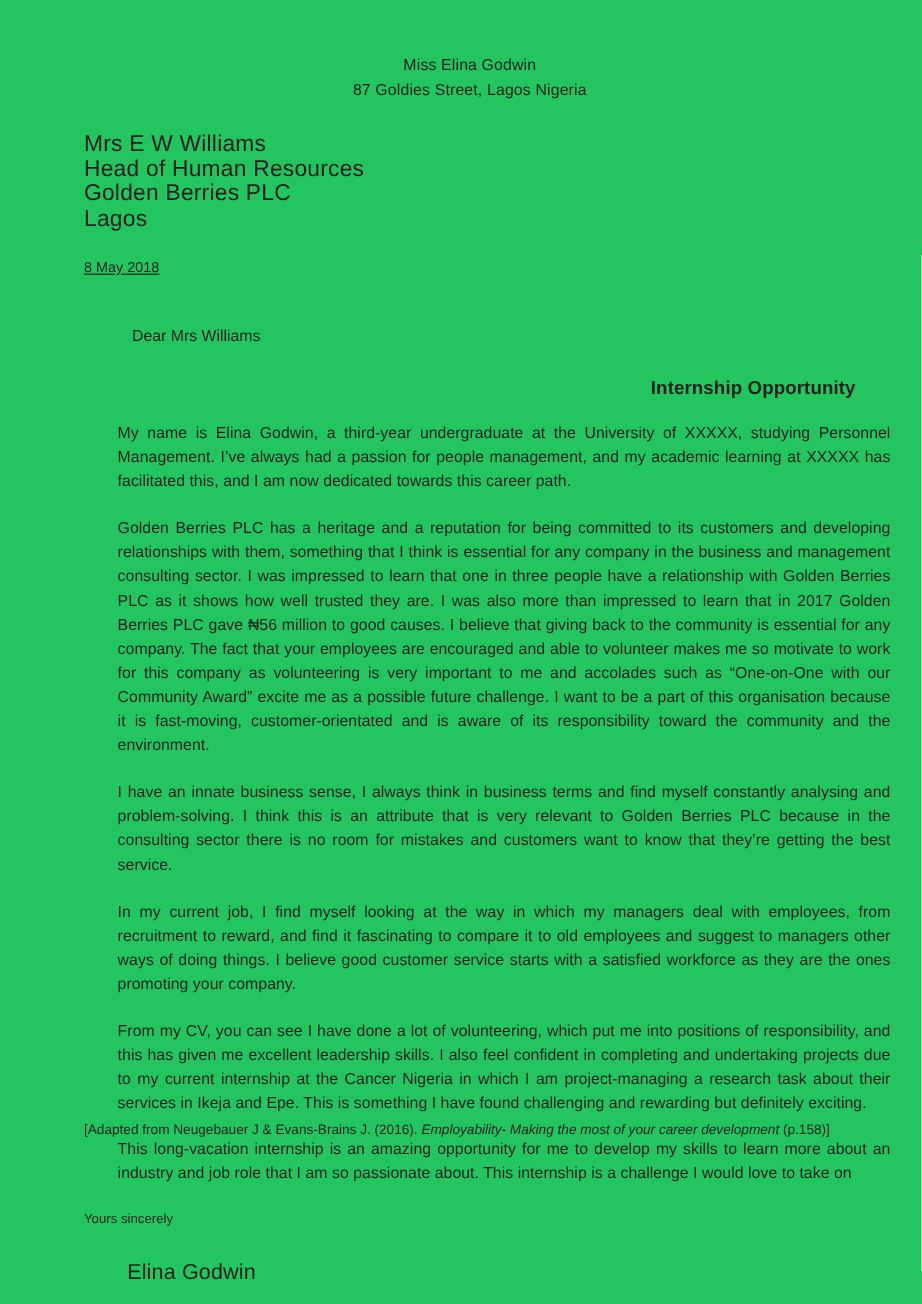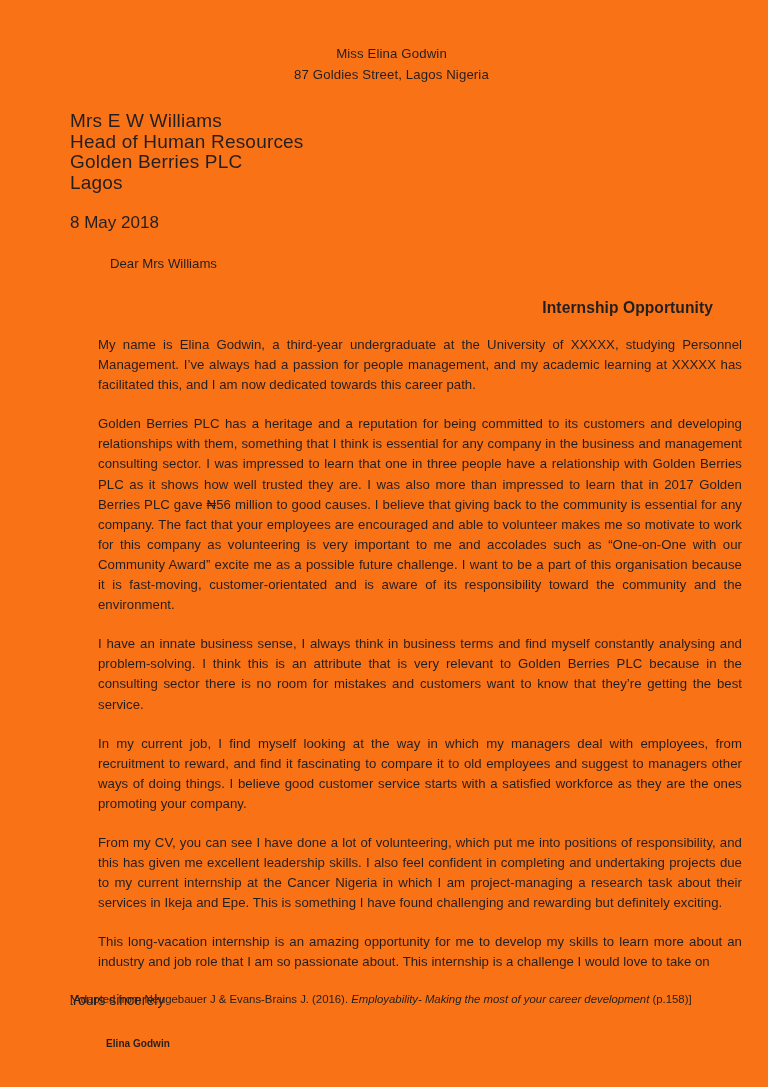--- a/index.html
+++ b/index.html
@@ -13,21 +13,21 @@
   body {
     font-family: "Liberation Sans", sans-serif;
     color: #231f20;
     -webkit-font-smoothing: antialiased;
   }
 
   .page {
     position: relative;
     width: 768px;
     height: 1087px;
-    background: #f97316;
+    background: #22c55e;
     padding: 44px 55px 0 70px;
   }
 
   
   .sender-header {
     text-align: center;
     font-size: 13.2px;
     line-height: 20.5px;
     letter-spacing: 0.01em;
     margin-bottom: 26px;
@@ -36,23 +36,24 @@
 
   
   .recipient-block {
     font-size: 19px;
     line-height: 20.5px;
     letter-spacing: 0.01em;
     margin-bottom: 20px;
   }
 
   .letter-date {
-    font-size: 17px;
+    font-size: 12px;
     line-height: 20.5px;
-    margin-bottom: 20px;
+    margin-bottom: 36px;
+    text-decoration: underline;
   }
 
   .salutation {
     font-size: 13.2px;
     line-height: 20.5px;
     margin-bottom: 24px;
     margin-left: 40px;
   }
 
   
@@ -76,39 +77,39 @@
     line-height: 20.1px;
     text-align: justify;
     text-justify: inter-word;
     letter-spacing: 0.003em;
     margin-bottom: 19px;
   }
   .body-paragraph:last-child { margin-bottom: 0; }
 
   
   .closing-salutation {
-    font-size: 14px;
+    font-size: 11px;
     line-height: 20.1px;
     margin-top: 17px;
     margin-bottom: 24px;
   }
 
   .signature-name {
-    font-size: 10px;
-    font-weight: bold;
+    font-size: 18px;
+    font-weight: normal;
     line-height: 20.1px;
     letter-spacing: 0.005em;
     padding-left: 36px;
   }
 
   
   .citation-note {
     position: absolute;
     left: 70px;
-    top: 991px;
+    top: 934px;
     width: 644px;
     font-size: 11.4px;
     line-height: 16px;
     letter-spacing: -0.002em;
     white-space: nowrap;
   }
   .citation-note em {
     font-style: italic;
   }
 </style>

